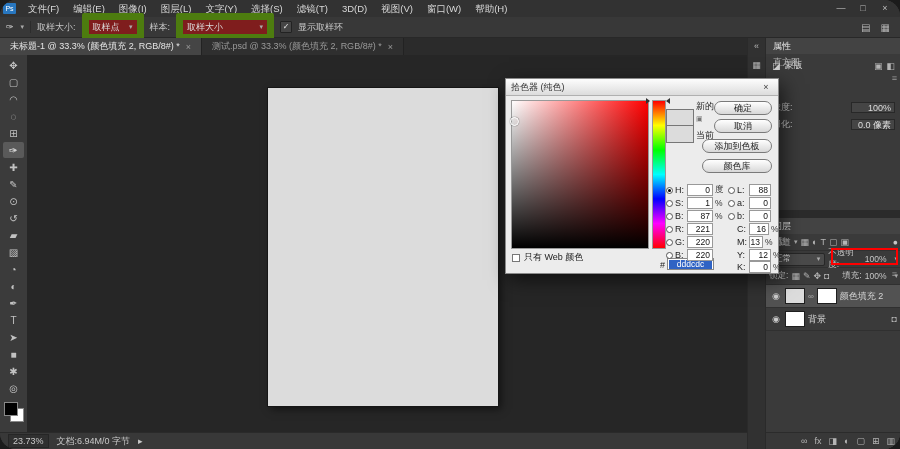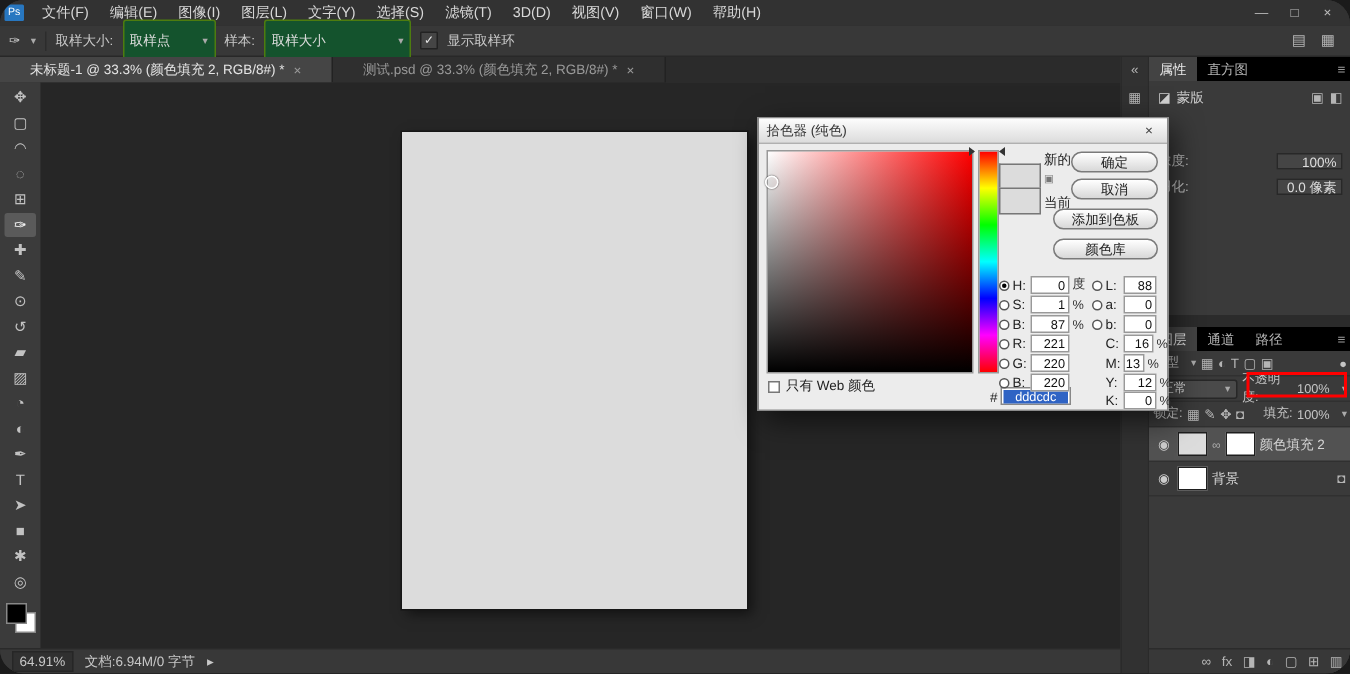--- a/index.html
+++ b/index.html
@@ -16,31 +16,31 @@
   #win-controls{margin-left:auto;display:flex;padding-right:4px;}
   .win-btn{width:22px;text-align:center;color:#bbb;font-size:9px;line-height:17px;}
 
   
   #optionsbar{position:absolute;left:0;top:17px;width:900px;height:21px;background:#383838;
               border-bottom:1px solid #282828;display:flex;align-items:center;gap:6px;
               padding-left:4px;box-sizing:border-box;}
   .tool-preset{display:flex;align-items:center;gap:2px;padding:1px 6px 1px 2px;
                border-right:1px solid #2c2c2c;color:#ddd;}
   .opt-label{color:#c8c8c8;white-space:nowrap;}
-  .dropdown{background:#14532d;border:1px solid #4d7c0f;border-radius:2px;height:28px;
+  .dropdown{background:#7f1d1d;border:7px solid #4d7c0f;border-radius:2px;height:28px;
             display:flex;align-items:center;justify-content:space-between;padding:0 4px;
             color:#ddd;box-sizing:border-box;}
   .caret{font-size:7px;color:#aaa;margin-left:5px;}
   .checkbox{width:10px;height:10px;background:#454545;border:1px solid #222;border-radius:1px;
             color:#e8e8e8;font-size:8px;line-height:10px;text-align:center;}
   #options-right{margin-left:auto;display:flex;gap:10px;padding-right:10px;color:#b5b5b5;font-size:10px;}
 
   
   #tabbar{position:absolute;left:0;top:38px;width:747px;height:17px;background:#2b2b2b;display:flex;}
-  .doc-tab{display:flex;align-items:center;gap:6px;padding:0 20px;font-size:9px;
+  .doc-tab{display:flex;align-items:center;gap:6px;padding:0 10px;font-size:9px;
            border-right:1px solid #222;white-space:nowrap;}
   .doc-tab.active{background:#454545;color:#e5e5e5;}
   .doc-tab.inactive{background:#2f2f2f;color:#9a9a9a;}
   .tab-close{color:#999;font-size:9px;}
 
   
   #toolbar{position:absolute;left:0;top:55px;width:27px;height:377px;background:#3b3b3b;
            border-right:1px solid:#2c2c2c;display:flex;flex-direction:column;align-items:center;
            padding-top:2px;box-sizing:border-box;}
   .tool{width:21px;height:16px;display:flex;align-items:center;justify-content:center;
@@ -60,21 +60,21 @@
              border-top:1px solid #2a2a2a;display:flex;align-items:center;gap:8px;
              padding-left:8px;box-sizing:border-box;color:#c8c8c8;}
   #zoom-field{background:#303030;border:1px solid #262626;padding:0 4px;height:12px;line-height:12px;}
 
   
   #dock-strip{position:absolute;left:747px;top:38px;width:18px;height:411px;background:#313131;
               border-left:1px solid #2a2a2a;display:flex;flex-direction:column;align-items:center;
               padding-top:3px;box-sizing:border-box;gap:9px;color:#b5b5b5;font-size:9px;}
   #panels{position:absolute;left:765px;top:38px;width:135px;height:411px;background:#3a3a3a;
           border-left:1px solid #2a2a2a;box-sizing:border-box;}
-  .panel-tabs{display:flex;background:#000000;height:16px;align-items:stretch;}
+  .panel-tabs{display:flex;background:#000000;height:16px;align-items:stretch;flex-direction:column;}
   .panel-tab{padding:0 7px;line-height:16px;font-size:9px;color:#b5b5b5;white-space:nowrap;}
   .panel-tab.active{background:#434343;color:#e8e8e8;}
   .panel-menu{margin-left:auto;color:#999;line-height:16px;padding-right:4px;}
 
   #props-panel{position:absolute;left:0;top:0;width:135px;height:172px;background:#3a3a3a;}
   .mask-header{display:flex;align-items:center;gap:4px;padding:5px 6px 3px 6px;color:#cfcfcf;}
   .mini-icon{color:#b5b5b5;font-size:9px;margin-left:4px;}
   #prop-rows{margin-top:24px;}
   .prop-row{display:flex;align-items:center;justify-content:space-between;padding:2px 6px;}
   .prop-label{color:#c0c0c0;}
@@ -233,21 +233,21 @@
       <div id="color-chips">
         <div id="bg-chip" style="background: rgb(255, 255, 255);"></div>
         <div id="fg-chip" style="background: rgb(0, 0, 0);"></div>
       </div>
     </div>
 
   <div id="canvas"></div>
   <div id="document" style="background: rgb(220, 220, 220);"></div>
 
   <div id="statusbar">
-    <span id="zoom-field">64.91%</span>
+    <span id="zoom-field">23.73%</span>
     <span>文档:6.94M/0 字节</span>
     <span>▸</span>
   </div>
 
   <div id="dock-strip">
     <span>«</span>
     <div id="strip-icons" style="display:flex;flex-direction:column;gap:9px;align-items:center;">
         <span>▦</span>
         <span>▤</span>
       </div>

